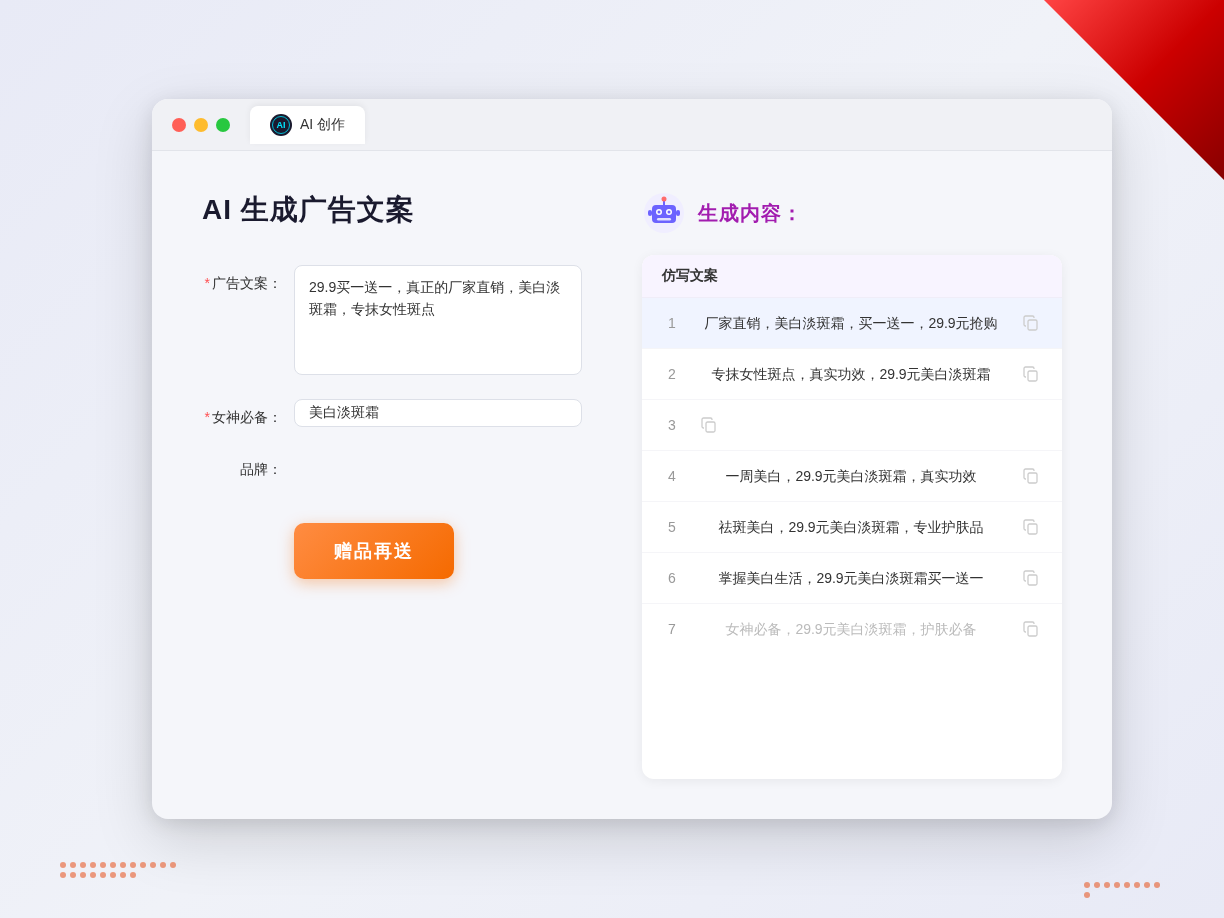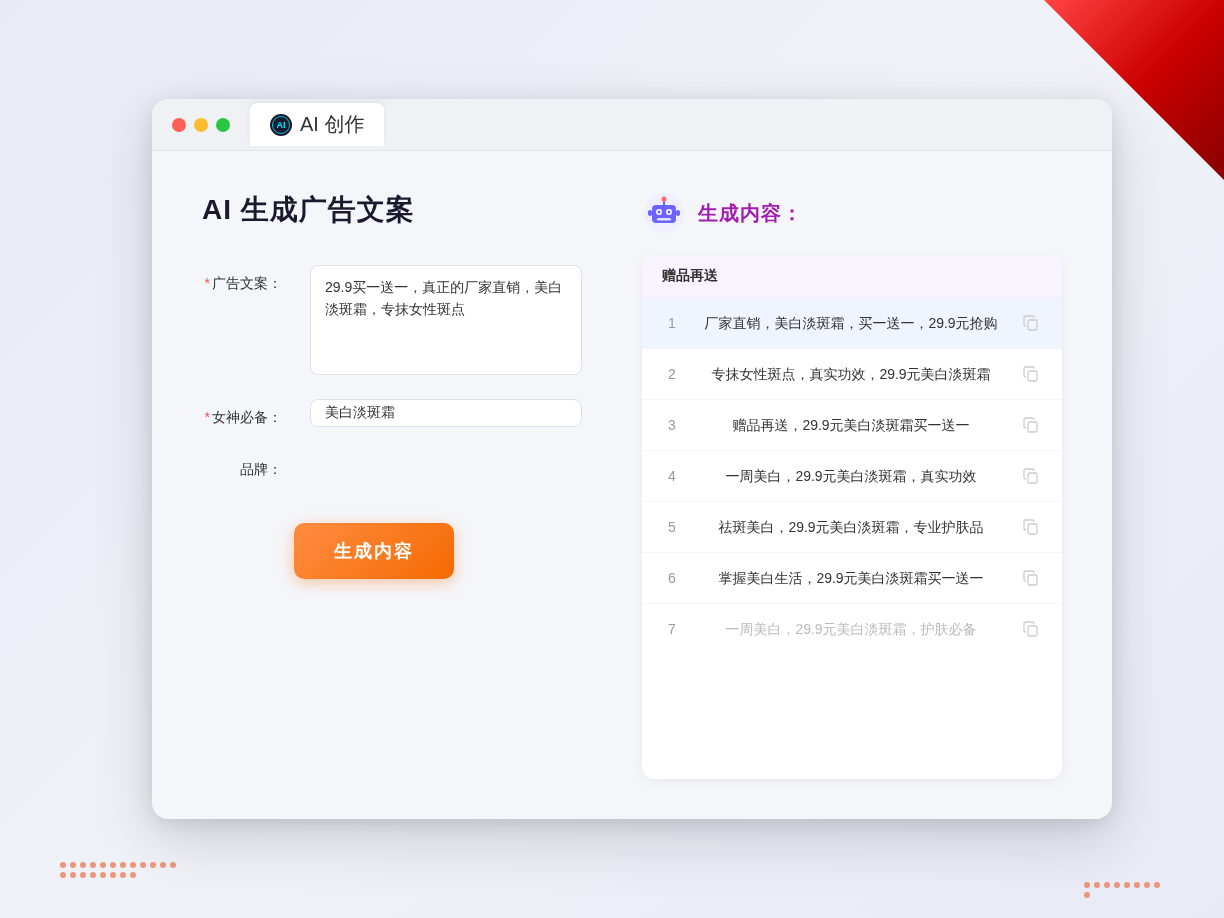--- a/index.html
+++ b/index.html
@@ -122,21 +122,21 @@
 
     .tab-icon::after {
       content: '';
       position: absolute;
       inset: 2px;
       border: 1.5px solid #00bcd4;
       border-radius: 50%;
     }
 
     .tab-label {
-      font-size: 20px;
+      font-size: 14px;
       color: #333;
       font-weight: 500;
     }
 
     
     .content-area {
       flex: 1;
       display: flex;
       padding: 40px 50px;
       gap: 60px;
@@ -154,21 +154,21 @@
       font-weight: 700;
       color: #1a1a2e;
       margin-bottom: 36px;
       letter-spacing: 1px;
     }
 
     .form-group {
       display: flex;
       align-items: flex-start;
       margin-bottom: 24px;
-      gap: 28px;
+      gap: 12px;
     }
 
     .form-label {
       font-size: 14px;
       color: #333;
       white-space: nowrap;
       padding-top: 10px;
       min-width: 80px;
       text-align: right;
     }
@@ -391,21 +391,21 @@
         </label>
         <input type="text" class="form-input form-text-input" value="美白淡斑霜" style="">
       </div>
 
       
       <div class="form-group">
         <label class="form-label">品牌：</label>
       </div>
 
       
-      <button class="generate-btn">生成内容</button>
+      <button class="generate-btn">赠品再送</button>
     </div>
 
     <div class="right-panel">
       <div class="result-header">
 
         <svg class="robot-icon" viewBox="0 0 44 44" fill="none" xmlns="http://www.w3.org/2000/svg">
           <circle cx="22" cy="22" r="20" fill="#f0eeff"></circle>
 
           <rect x="10" y="14" width="24" height="18" rx="4" fill="#6c63ff"></rect>
 
@@ -419,21 +419,21 @@
           <line x1="22" y1="14" x2="22" y2="9" stroke="#6c63ff" stroke-width="2"></line>
           <circle cx="22" cy="8" r="2.5" fill="#ff6b6b"></circle>
 
           <rect x="6" y="19" width="4" height="6" rx="2" fill="#6c63ff"></rect>
           <rect x="34" y="19" width="4" height="6" rx="2" fill="#6c63ff"></rect>
         </svg>
         <span class="result-title">生成内容：</span>
       </div>
 
       <div class="result-table">
-        <div class="table-header">赠品再送</div>
+        <div class="table-header">仿写文案</div>
         <div class="table-body" id="table-body">
         <div class="table-row highlighted">
               <span class="row-num">1</span>
               <span class="row-text">厂家直销，美白淡斑霜，买一送一，29.9元抢购</span>
               <div class="copy-icon">
                 <svg viewBox="0 0 16 16" fill="none" xmlns="http://www.w3.org/2000/svg">
       <rect x="5" y="5" width="9" height="10" rx="1.5" stroke="#ccc" stroke-width="1.3" fill="none"></rect>
       <path d="M3 11H2.5C1.67 11 1 10.33 1 9.5V2.5C1 1.67 1.67 1 2.5 1H9.5C10.33 1 11 1.67 11 2.5V3" stroke="#ccc" stroke-width="1.3" fill="none"></path>
     </svg>
               </div>
@@ -443,21 +443,20 @@
               <span class="row-text">专抹女性斑点，真实功效，29.9元美白淡斑霜</span>
               <div class="copy-icon">
                 <svg viewBox="0 0 16 16" fill="none" xmlns="http://www.w3.org/2000/svg">
       <rect x="5" y="5" width="9" height="10" rx="1.5" stroke="#ccc" stroke-width="1.3" fill="none"></rect>
       <path d="M3 11H2.5C1.67 11 1 10.33 1 9.5V2.5C1 1.67 1.67 1 2.5 1H9.5C10.33 1 11 1.67 11 2.5V3" stroke="#ccc" stroke-width="1.3" fill="none"></path>
     </svg>
               </div>
             </div>
             <div class="table-row">
               <span class="row-num">3</span>
-              <span class="row-text">赠品再送，29.9元美白淡斑霜买一送一</span>
               <div class="copy-icon">
                 <svg viewBox="0 0 16 16" fill="none" xmlns="http://www.w3.org/2000/svg">
       <rect x="5" y="5" width="9" height="10" rx="1.5" stroke="#ccc" stroke-width="1.3" fill="none"></rect>
       <path d="M3 11H2.5C1.67 11 1 10.33 1 9.5V2.5C1 1.67 1.67 1 2.5 1H9.5C10.33 1 11 1.67 11 2.5V3" stroke="#ccc" stroke-width="1.3" fill="none"></path>
     </svg>
               </div>
             </div>
             <div class="table-row">
               <span class="row-num">4</span>
               <span class="row-text">一周美白，29.9元美白淡斑霜，真实功效</span>
@@ -483,21 +482,21 @@
               <span class="row-text">掌握美白生活，29.9元美白淡斑霜买一送一</span>
               <div class="copy-icon">
                 <svg viewBox="0 0 16 16" fill="none" xmlns="http://www.w3.org/2000/svg">
       <rect x="5" y="5" width="9" height="10" rx="1.5" stroke="#ccc" stroke-width="1.3" fill="none"></rect>
       <path d="M3 11H2.5C1.67 11 1 10.33 1 9.5V2.5C1 1.67 1.67 1 2.5 1H9.5C10.33 1 11 1.67 11 2.5V3" stroke="#ccc" stroke-width="1.3" fill="none"></path>
     </svg>
               </div>
             </div>
             <div class="table-row">
               <span class="row-num">7</span>
-              <span class="row-text faded">一周美白，29.9元美白淡斑霜，护肤必备</span>
+              <span class="row-text faded">女神必备，29.9元美白淡斑霜，护肤必备</span>
               <div class="copy-icon">
                 <svg viewBox="0 0 16 16" fill="none" xmlns="http://www.w3.org/2000/svg">
       <rect x="5" y="5" width="9" height="10" rx="1.5" stroke="#ccc" stroke-width="1.3" fill="none"></rect>
       <path d="M3 11H2.5C1.67 11 1 10.33 1 9.5V2.5C1 1.67 1.67 1 2.5 1H9.5C10.33 1 11 1.67 11 2.5V3" stroke="#ccc" stroke-width="1.3" fill="none"></path>
     </svg>
               </div>
             </div>
           </div>
       </div>
     </div>

